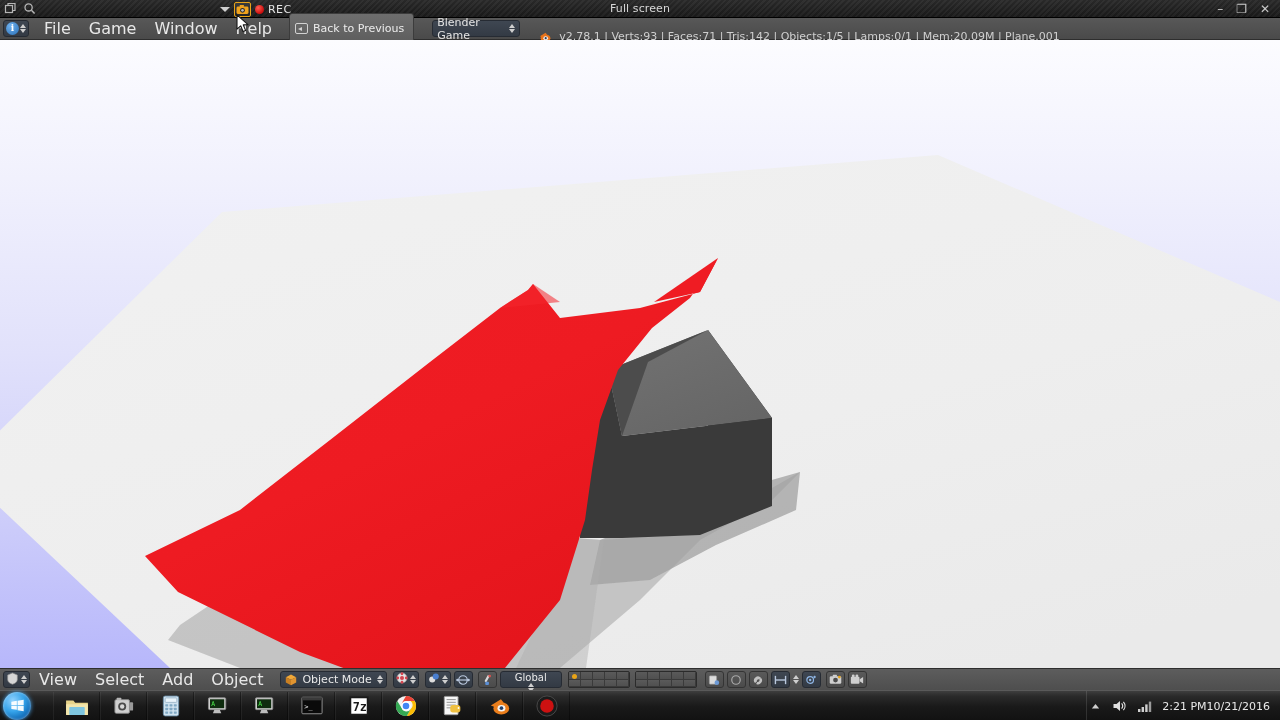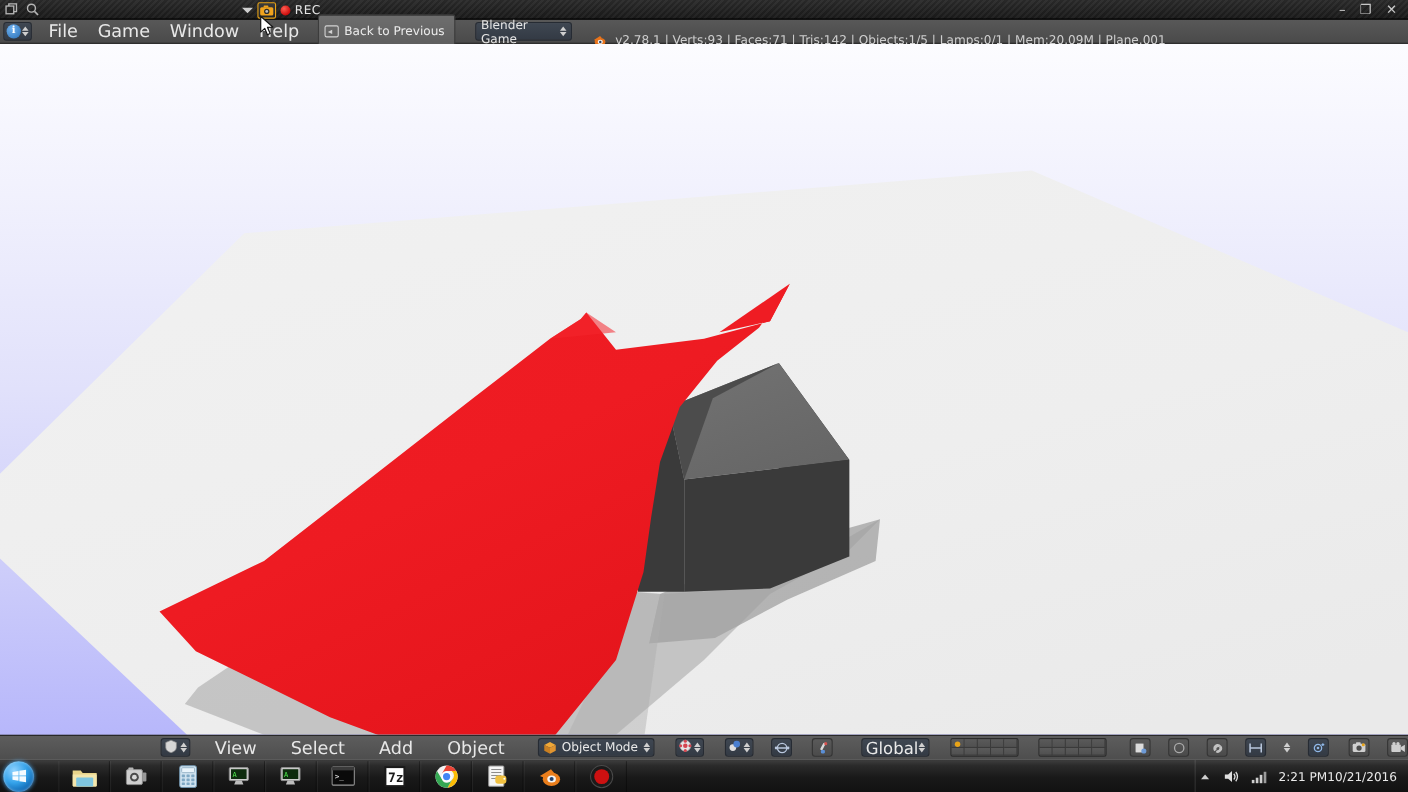--- a/index.html
+++ b/index.html
@@ -108,42 +108,42 @@
     overflow:hidden;
     background:linear-gradient(180deg,#fbfbff 0%,#f0f0fd 22%,#e2e2fb 48%,#cfcffa 74%,#b9b9fb 100%);
   }
   .viewport svg{ display:block; width:1280px; height:628px; }
 
   
   .view-header{
     position:absolute; left:0; top:668px; width:1280px; height:22px;
     background:linear-gradient(#5d5d5d,#4e4e4e);
     border-top:1px solid #2e2e2e;
-    display:flex; align-items:center; padding-left:3px; gap:13px;
-    font-size:11px; color:#e6e6e6;justify-content:flex-end;
+    display:flex; align-items:center; padding-left:3px; gap:0;
+    font-size:11px; color:#e6e6e6;
   }
   .hdr-sel{
     display:flex;align-items:center;gap:2px;
     background:linear-gradient(#3f4752,#333a44);
     border:1px solid #262b33;border-radius:3px;
     height:17px;padding:0 2px;
   }
   .mode-sel{
     display:flex;align-items:center;gap:5px;
     height:17px;margin-left:8px;padding:0 3px 0 4px;min-width:104px;
     background:linear-gradient(#3f4752,#333a44);
     border:1px solid #262b33;border-radius:3px;
     color:#e9e9e9;font-size:11px;
   }
   .orient-sel{
     display:flex;align-items:center;justify-content:space-between;
-    width:62px;height:17px;padding:0 3px;margin-left:13px;
+    width:62px;height:17px;padding:0 3px;margin-left:3px;
     background:linear-gradient(#3f4752,#333a44);
     border:1px solid #262b33;border-radius:3px;
-    color:#e9e9e9;font-size:15px;
+    color:#e9e9e9;font-size:10px;flex-direction:column;
   }
   .icobtn{
     height:17px;min-width:19px;display:flex;align-items:center;justify-content:center;
     background:linear-gradient(#5a5a5a,#4b4b4b);
     border:1px solid #343434;border-radius:3px;margin-left:3px;
   }
   .icobtn.dark{ background:linear-gradient(#3f4752,#333a44); border-color:#262b33; }
   .layers{
     display:flex;height:17px;margin-left:6px;
     border:1px solid #2b2b2b;border-radius:2px;overflow:hidden;
@@ -206,20 +206,21 @@
           <path d="M4 3.5V1.5h7v7H8.6" fill="none" stroke="#cfcfcf" stroke-width="1.2"></path>
         </svg>
       </span>
       <span class="recicon">
         <svg viewBox="0 0 13 13" width="13" height="13">
           <circle cx="5.6" cy="5.4" r="3.6" fill="none" stroke="#cfcfcf" stroke-width="1.3"></circle>
           <line x1="8.4" y1="8.3" x2="11.6" y2="11.6" stroke="#cfcfcf" stroke-width="1.5"></line>
         </svg>
       </span>
     </div>
+    <div class="rec-title">Full screen</div>
     <div class="rec-right">
       <span class="caret-dn"></span>
       <span class="cam-btn">
         <svg viewBox="0 0 15 12" width="13" height="11">
           <rect x="0.6" y="2.6" width="13.8" height="8.6" rx="1.6" fill="#f0a31d"></rect>
           <rect x="4.2" y="0.8" width="5" height="2.2" rx="0.7" fill="#f0a31d"></rect>
           <circle cx="7.5" cy="7" r="2.8" fill="#2a2a2a"></circle>
           <circle cx="7.5" cy="7" r="1.5" fill="#bdbdbd"></circle>
         </svg>
       </span>

